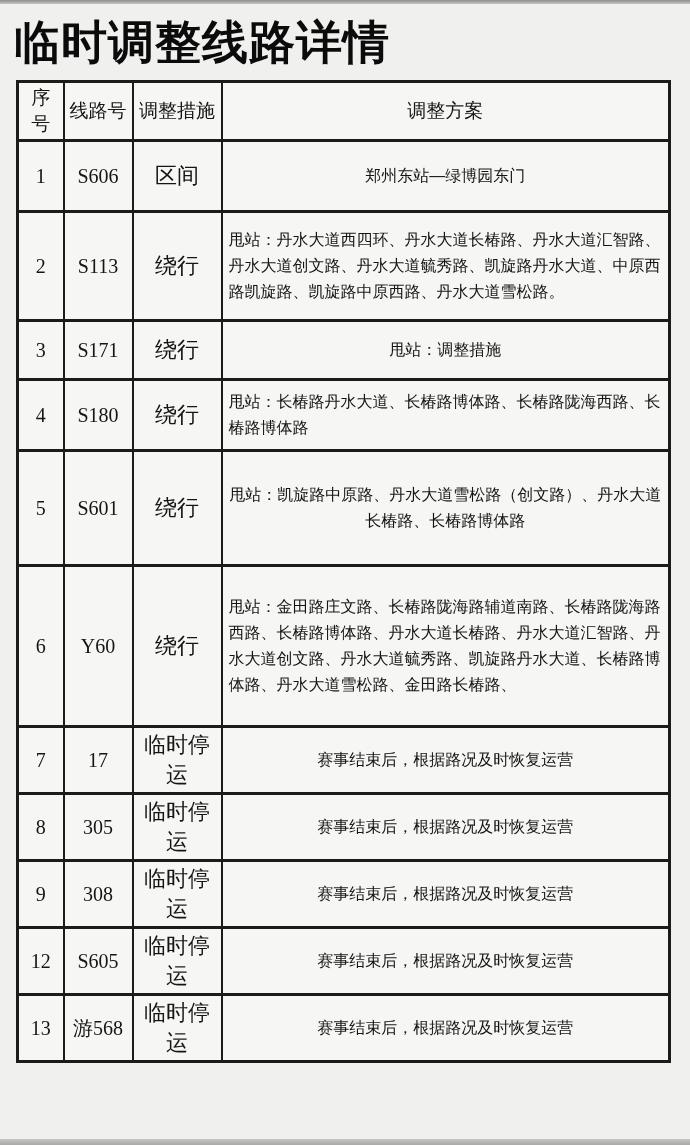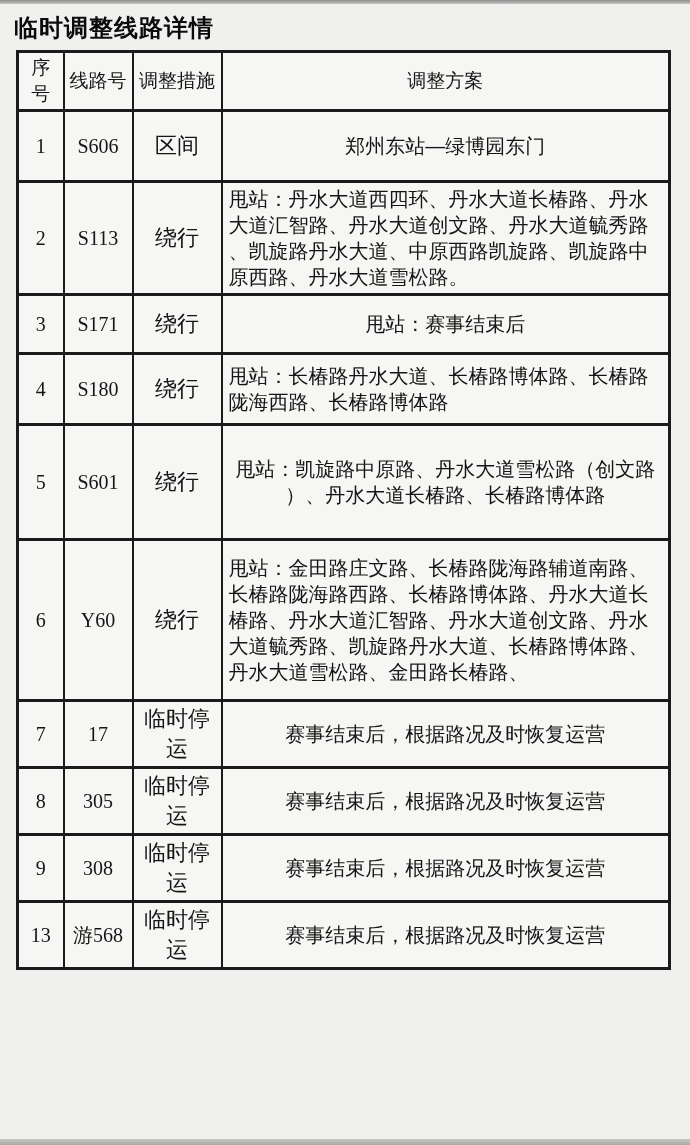--- a/index.html
+++ b/index.html
@@ -15,21 +15,21 @@
     position: absolute; top: 0; left: 0; width: 690px; height: 4px;
     background: linear-gradient(#8d8d8d, #c6c6c4);
   }
   .edge-strip-bottom {
     position: absolute; bottom: 0; left: 0; width: 690px; height: 6px;
     background: linear-gradient(#c6c6c4, #a9a9a7);
   }
   .title {
     margin: 0;
     padding: 12px 0 6px 14px;
-    font-size: 24px;
+    font-size: 46px;
     font-weight: 800;
     letter-spacing: 1px;
     color: #0b0b0b;
     font-family: "Liberation Sans", sans-serif;
   }
   table.routes {
     border-collapse: collapse;
     margin-left: 16px;
     width: 652px;
     table-layout: fixed;
@@ -57,21 +57,21 @@
     font-size: 19px;
     font-weight: 500;
   }
   td.num {
     font-family: "Liberation Serif", "DejaVu Serif", serif;
     font-size: 20px;
     font-weight: 500;
   }
   td.measure { font-size: 22px; padding: 2px 1px; }
   td.plan {
-    font-size: 20px;
+    font-size: 16px;
     line-height: 26px;
     padding: 3px 6px;
     word-break: break-all;
     line-break: anywhere;
   }
   td.plan.left { text-align: left; }
   
   tbody tr:nth-child(1)  td { height: 62px; }
   tbody tr:nth-child(2)  td { height: 100px; margin-left: 24px; }
   tbody tr:nth-child(3)  td { height: 50px; }
@@ -112,21 +112,21 @@
       <tr>
         <td class="num">2</td>
         <td class="num">S113</td>
         <td class="measure">绕行</td>
         <td class="plan left">甩站：丹水大道西四环、丹水大道长椿路、丹水大道汇智路、丹水大道创文路、丹水大道毓秀路、凯旋路丹水大道、中原西路凯旋路、凯旋路中原西路、丹水大道雪松路。</td>
       </tr>
       <tr>
         <td class="num">3</td>
         <td class="num">S171</td>
         <td class="measure">绕行</td>
-        <td class="plan">甩站：赛事结束后</td>
+        <td class="plan">甩站：调整措施</td>
       </tr>
       <tr>
         <td class="num">4</td>
         <td class="num">S180</td>
         <td class="measure">绕行</td>
         <td class="plan left">甩站：长椿路丹水大道、长椿路博体路、长椿路陇海西路、长椿路博体路</td>
       </tr>
       <tr>
         <td class="num">5</td>
         <td class="num">S601</td>
@@ -151,20 +151,26 @@
         <td class="measure">临时停运</td>
         <td class="plan">赛事结束后，根据路况及时恢复运营</td>
       </tr>
       <tr>
         <td class="num">9</td>
         <td class="num">308</td>
         <td class="measure">临时停运</td>
         <td class="plan">赛事结束后，根据路况及时恢复运营</td>
       </tr>
       <tr>
+        <td class="num">12</td>
+        <td class="num">S605</td>
+        <td class="measure">临时停运</td>
+        <td class="plan">赛事结束后，根据路况及时恢复运营</td>
+      </tr>
+      <tr>
         <td class="num">13</td>
         <td class="num">游568</td>
         <td class="measure">临时停运</td>
         <td class="plan">赛事结束后，根据路况及时恢复运营</td>
       </tr>
     </tbody>
 </table>
 
 <div class="edge-strip-bottom"></div>
 

